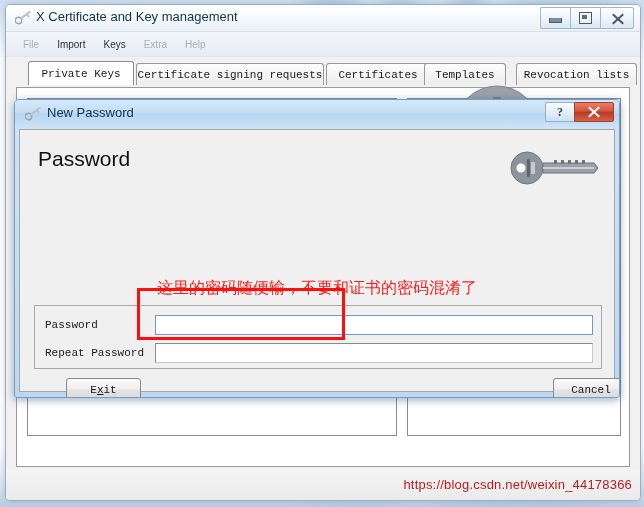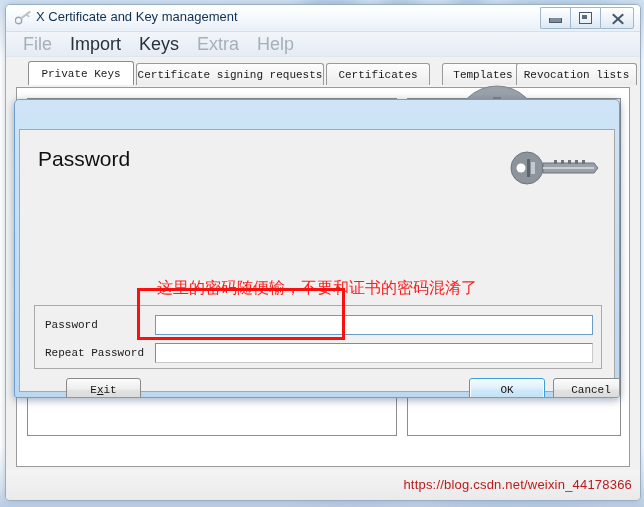--- a/index.html
+++ b/index.html
@@ -127,21 +127,21 @@
   .menubar {
     position: relative;
     height: 24px;
     background: linear-gradient(180deg, #f2f5fa 0%, #e6ecf4 100%);
     border-bottom: 1px solid #dfe6ee;
     display: flex;
     align-items: center;
     padding-left: 8px;
   }
   .menu-item {
-    font-size: 18px;
+    font-size: 10px;
     padding: 2px 9px;
     color: #3a4550;
     white-space: nowrap;
     font-family: "Liberation Sans", sans-serif;
   }
   .menu-item.dim { color: #a6b0ba; }
   .menu-item.strong { color: #28323c; }
 
   
   .tabs-area {
@@ -444,21 +444,21 @@
       <div class="menu-item strong">Import</div>
       <div class="menu-item strong">Keys</div>
       <div class="menu-item dim">Extra</div>
       <div class="menu-item dim">Help</div>
     </div>
 
     <div class="tabs-area">
       <div class="tab active" style="left:12px;  width:106px;">Private Keys</div>
       <div class="tab" style="left:120px; width:188px;">Certificate signing requests</div>
       <div class="tab" style="left:310px; width:104px;">Certificates</div>
-      <div class="tab" style="left:426px; width:82px;">Templates</div>
+      <div class="tab" style="left:408px; width:82px;">Templates</div>
       <div class="tab" style="left:500px; width:121px;">Revocation lists</div>
     </div>
 
     <div class="tab-content">
       <div class="panel-box panel-left"></div>
       <div class="panel-box panel-right">
         <span class="big-key-watermark">
           <svg viewBox="0 0 86 86" width="86" height="86">
             <circle cx="43" cy="43" r="42" fill="#9aa1a9"></circle>
             <circle cx="43" cy="43" r="42" fill="none" stroke="#7f868e" stroke-width="1"></circle>
@@ -468,20 +468,39 @@
       </div>
     </div>
 
     <div class="app-statusbar"></div>
 
     <div class="watermark">https://blog.csdn.net/weixin_44178366</div>
   </div>
 
   <div class="dialog">
 
+    <div class="dlg-titlebar">
+      <span class="dlg-title-icon">
+        <svg viewBox="0 0 16 14" width="16" height="14">
+          <circle cx="3.5" cy="9.5" r="3.2" fill="none" stroke="#9aa4ad" stroke-width="1.4"></circle>
+          <line x1="6" y1="7.5" x2="14.5" y2="1" stroke="#b9c2ca" stroke-width="2.2" stroke-linecap="round"></line>
+          <line x1="12" y1="4" x2="13.6" y2="5.4" stroke="#b9c2ca" stroke-width="1.8" stroke-linecap="round"></line>
+        </svg>
+      </span>
+      <div class="dlg-title-text">New Password</div>
+
+      <div class="dlg-btns">
+        <div class="dlg-help-btn">
+          <span>?</span>
+        </div>
+        <div class="dlg-close-btn">
+          <span class="glyph-close-white"></span>
+        </div>
+      </div>
+    </div>
 
     <div class="dlg-body">
 
       <div class="dlg-heading">Password</div>
 
       <span class="dlg-key-icon">
         <svg viewBox="0 0 90 40" width="90" height="40">
           <circle cx="17" cy="20" r="16" fill="#8d949c" stroke="#6d747c" stroke-width="1"></circle>
           <circle cx="11" cy="20" r="4.5" fill="#ffffff"></circle>
           <rect x="17" y="11" width="3" height="18" fill="#5d646c"></rect>
@@ -509,21 +528,20 @@
         <div class="field-row r2">
           <div class="field-label">Repeat Password</div>
           <input class="pw-input normal" type="text" autocomplete="off" value="" style="">
         </div>
 
       </div>
 
       <div class="btn btn-exit">
         <span>E<span class="accel">x</span>it</span>
       </div>
-      <div class="btn btn-ok">OK</div>
       <div class="btn btn-cancel">Cancel</div>
 
     </div>
   </div>
 
   <div class="red-rect"></div>
 
 </div>
 
 </body></html>

